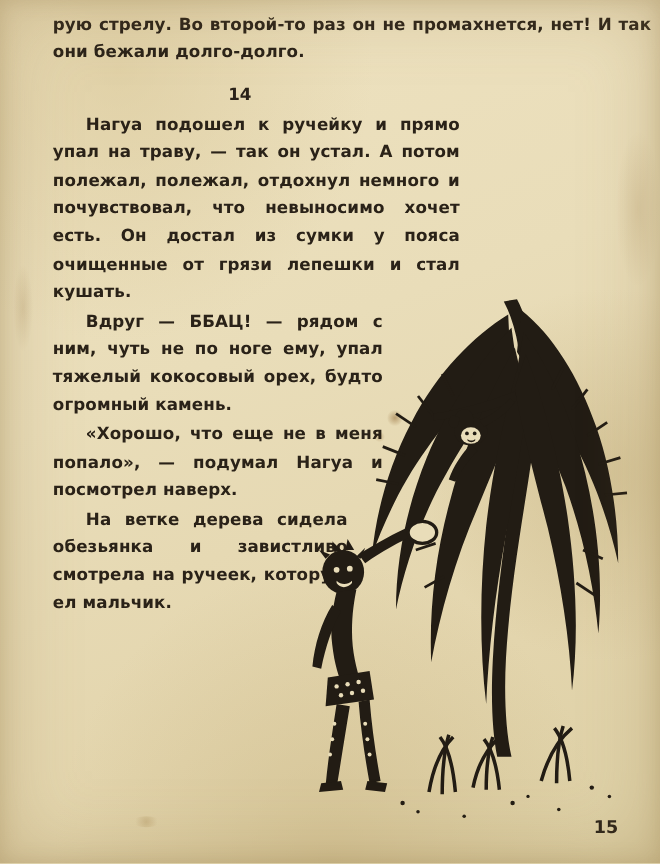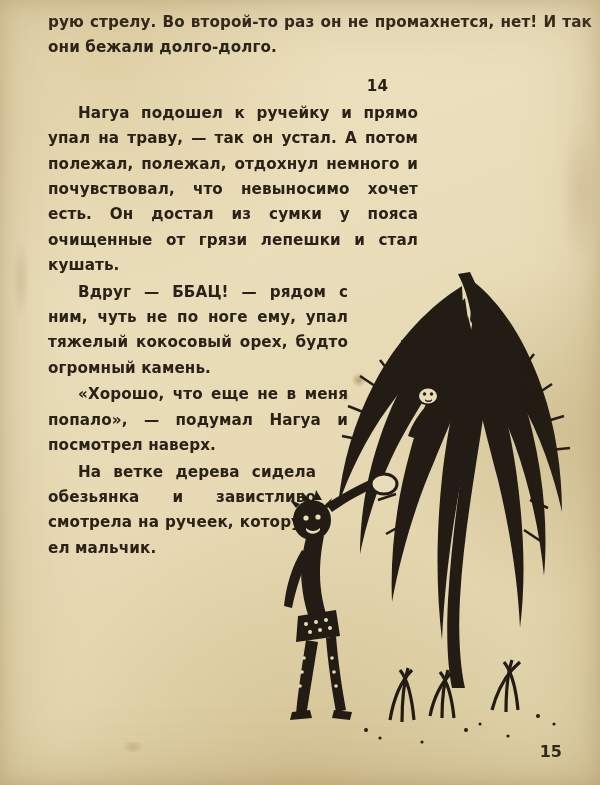--- a/index.html
+++ b/index.html
@@ -63,21 +63,21 @@
   p.para.cont { text-indent: 0; }
   p.para.indent { text-indent: 30px; }
   .narrow { width: 300px; }
   .narrow2 { width: 268px; }
   .section-num {
     margin: 14px 0 4px 0;
     font-size: 15.2px;
     line-height: 22px;
     font-weight: 700;
     color: #2a2218;
-    text-align: right;
+    text-align: center;
     width: 340px;
     font-family: "DejaVu Sans", sans-serif;
   }
   #page-number {
     position: absolute;
     right: 38px;
     bottom: 24px;
     font-size: 16px;
     font-weight: 700;
     color: #2a2218;

